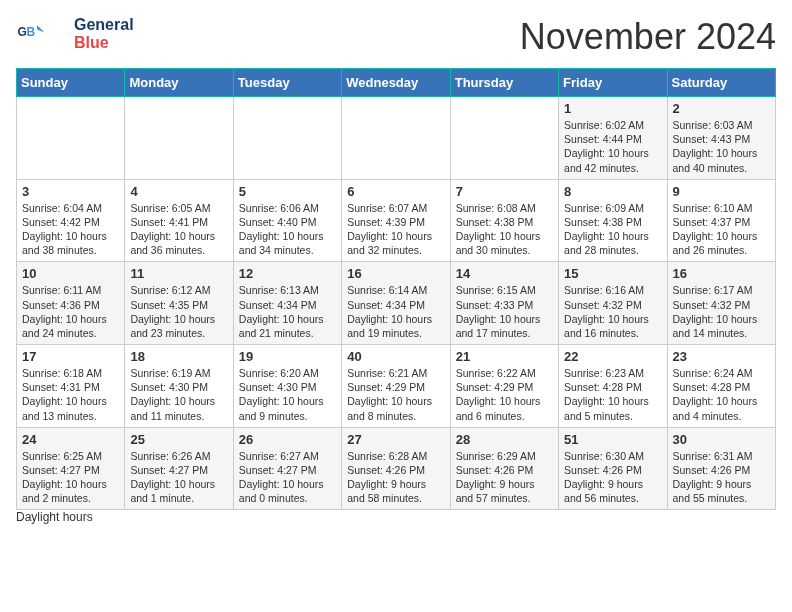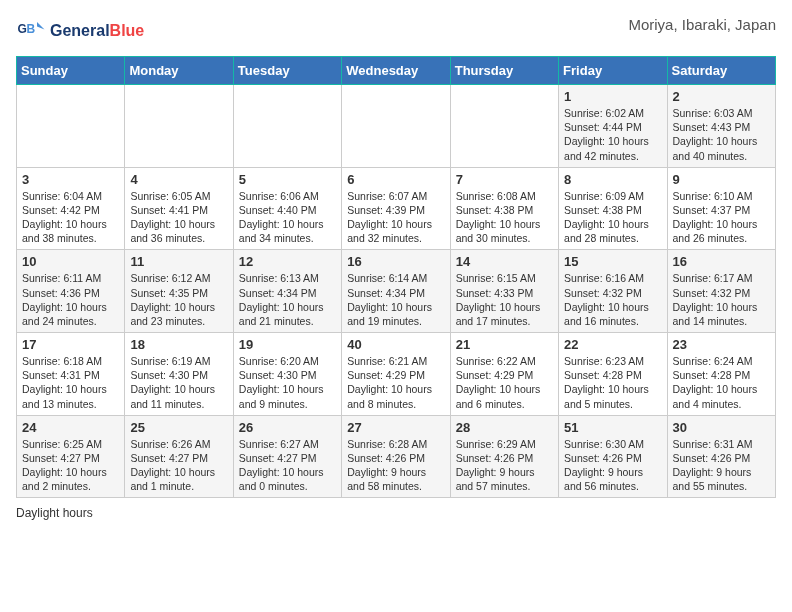--- a/index.html
+++ b/index.html
@@ -73,42 +73,42 @@
     }
     .day-info {
       color: #333;
       font-size: 10.5px;
       line-height: 1.35;
     }
     .empty-cell {
       background: #fff !important;
     }
     .footer {
-      margin-top: 8px;
+      margin-top: 0;
       font-size: 12px;
       color: #333;
     }
   </style>
 </head>
 <body>
 
 <div class="header-row">
   <div class="logo">
     <svg class="logo-icon" viewBox="0 0 40 40">
       <text x="2" y="22" font-size="16" fill="#1a3a6e" font-family="Arial" font-weight="bold">G</text>
       <text x="14" y="22" font-size="16" fill="#4a90d9" font-family="Arial" font-weight="bold">B</text>
       <polygon points="28,8 38,18 28,14" fill="#4a90d9"></polygon>
     </svg>
-    <div style="display:flex; flex-direction:row; line-height:1.1;">
+    <div style="display:flex; flex-direction:column; line-height:1.1;margin-left:24px;">
       <span style="font-size:16px;font-weight:bold;color:#1a3a6e;">General</span>
       <span style="font-size:16px;font-weight:bold;color:#ef4444;">Blue</span>
     </div>
   </div>
   <div class="title-block">
-    <div class="location-title">Moriya, Ibaraki, Japan</div>
+    <div class="month-title">November 2024</div>
   </div>
 </div>
 
 <table class="calendar">
   <thead>
     <tr id="header-row">
         <th>Sunday</th>
         <th>Monday</th>
         <th>Tuesday</th>
         <th>Wednesday</th>

